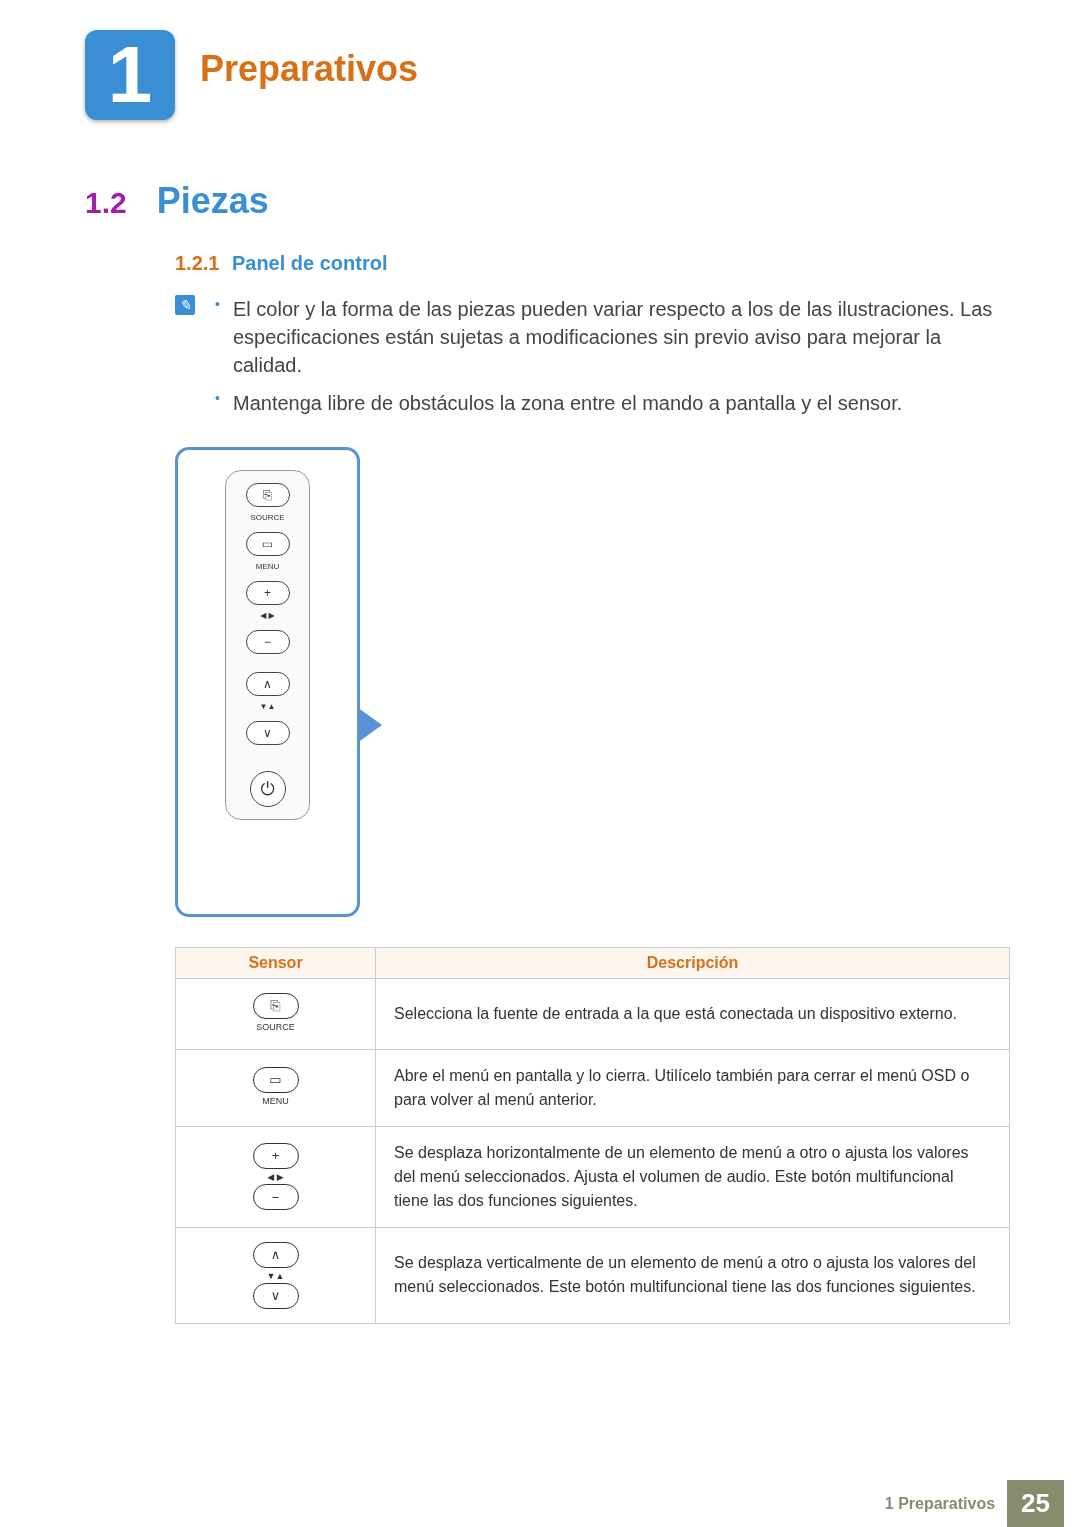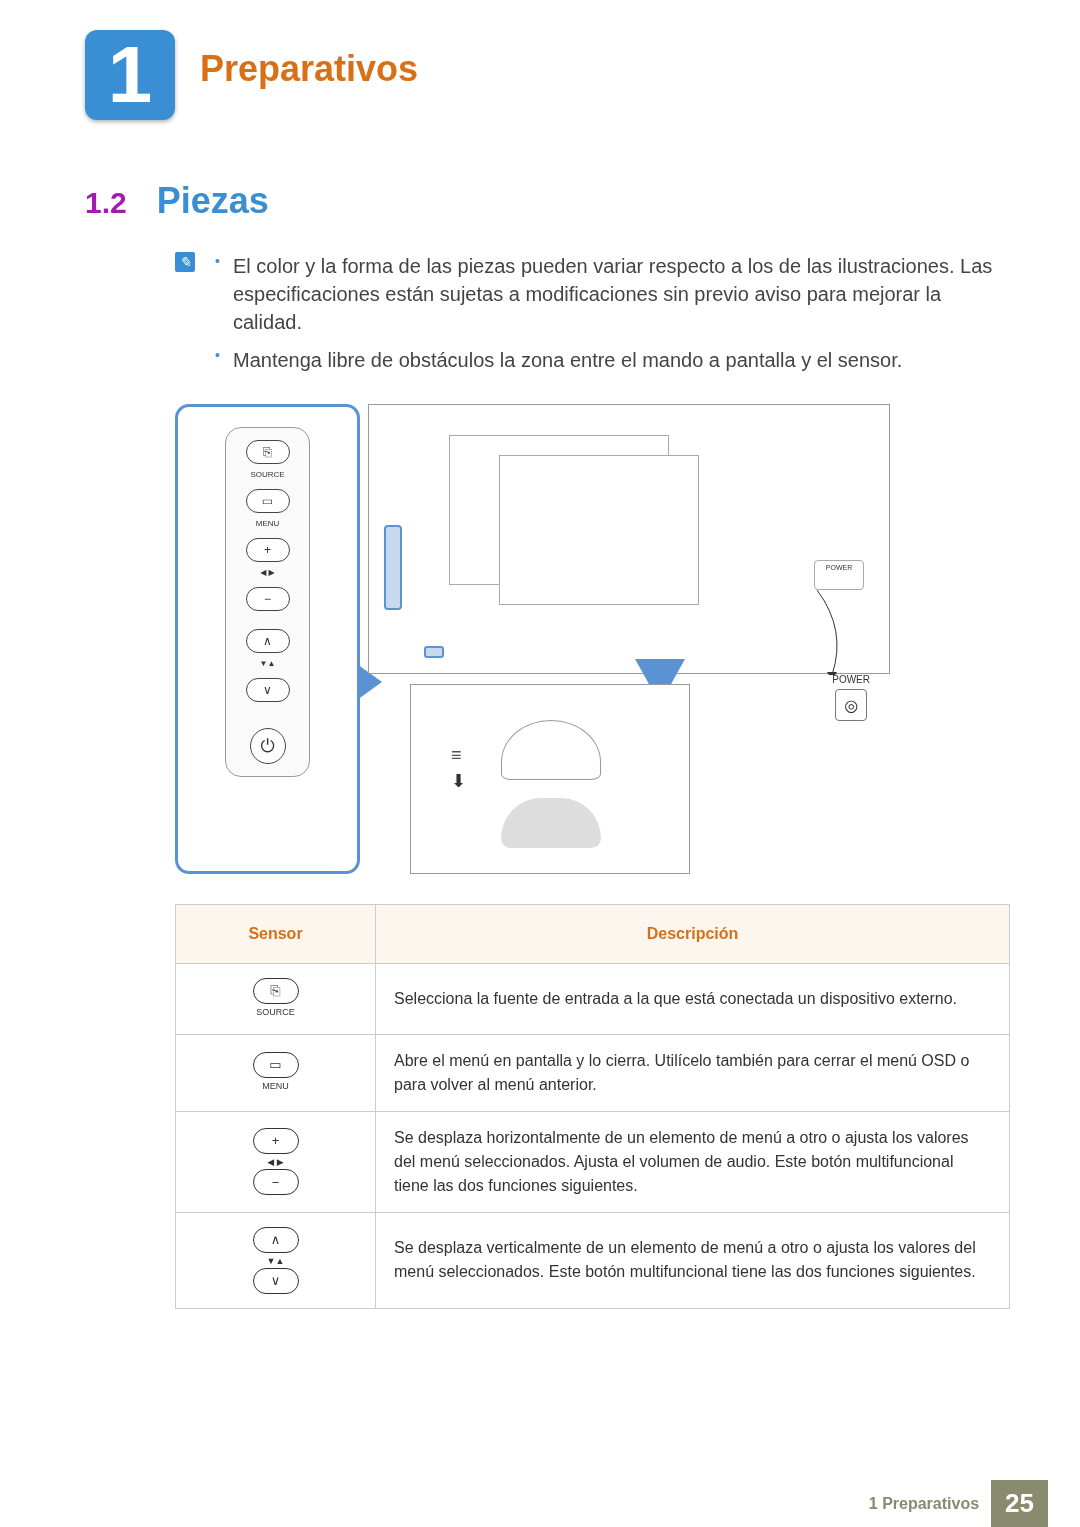--- a/index.html
+++ b/index.html
@@ -89,55 +89,59 @@
     .device-bottom .shape2 { position: absolute; bottom: 25px; left: 90px; width: 100px; height: 50px; background: #ddd; border-radius: 50px 50px 12px 12px; }
     .device-bottom .lines { position: absolute; top: 60px; left: 40px; font-size: 18px; color:#555; }
     .device-bottom .arrowd { position:absolute; top: 85px; left: 40px; font-size: 18px; color:#333;}
     .triangle-callout { position: absolute; left: 182px; top: 260px; width:0;height:0;border-top:18px solid transparent;border-bottom:18px solid transparent;border-left:25px solid #5b92d4; }
     .triangle-down { position:absolute; left: 275px; top: 255px; width:0;height:0;border-left:25px solid transparent;border-right:25px solid transparent;border-top:45px solid #5b92d4;}
     table.controls {
       width: 100%; border-collapse: collapse; margin-left: 90px; width: calc(100% - 90px);
       font-size: 16px; color: #333;
     }
     table.controls th {
-      background: #fdf6ef; border: 1px solid #ccc; padding: 20px 14px;
+      background: #fdf6ef; border: 1px solid #ccc; padding: 6px 14px;
       color: #D87017; font-weight: bold; text-align: center;
     }
     table.controls th:first-child { width: 200px; }
     table.controls td {
       border: 1px solid #ccc; padding: 14px 18px; vertical-align: middle; line-height: 1.5;
     }
     table.controls td:first-child { text-align: center; }
     .ctrl-btn {
       display: inline-flex; align-items: center; justify-content: center;
       width: 46px; height: 26px; border: 1.5px solid #333; border-radius: 13px;
       font-size: 13px; background:#fff;
     }
     .ctrl-label { font-size: 9px; display:block; margin-top: 2px; }
     .footer {
-      position: absolute; bottom: 0; left: 0; right: 16px; text-align: right;
+      position: absolute; bottom: 0; left: 0; right: 0; text-align: right;
       padding: 0 16px 0 0;
       margin-top: 44px;
     }
     .footer-inner { display: inline-flex; align-items: center; }
     .footer-text { color: #888b6e; font-size: 16px; font-weight: bold; padding-right: 12px; }
     .footer-page { background: #888b6e; color: #ffffff; font-size: 26px; font-weight: bold; padding: 8px 14px; }
   </style>
 </head>
 <body>
 
 <div class="chapter-badge">1</div>
 <div class="chapter-title">Preparativos</div>
 
 <div class="content">
   <div class="section-row">
     <div class="section-num">1.2</div>
     <div class="section-title">Piezas</div>
   </div>
 
+  <div class="subsection">
+    <span class="sub-num">1.2.1</span>
+    <span class="sub-title">Panel de control</span>
+  </div>
 
   <div class="note-block">
     <div class="note-icon">✎</div>
     <ul class="bullets">
       <li>El color y la forma de las piezas pueden variar respecto a los de las ilustraciones. Las especificaciones están sujetas a modificaciones sin previo aviso para mejorar la calidad.</li>
       <li>Mantenga libre de obstáculos la zona entre el mando a pantalla y el sensor.</li>
     </ul>
   </div>
 
   <div class="diagram-area" style="position:relative;">
@@ -152,44 +156,20 @@
         <div class="btn-oval">−</div>
         <div style="height:6px"></div>
         <div class="btn-oval">∧</div>
         <div class="btn-label">▼▲</div>
         <div class="btn-oval">∨</div>
         <div style="height:14px"></div>
         <div class="btn-oval" style="width:36px;height:36px;border-radius:50%;font-size:18px;">⏻</div>
       </div>
     </div>
     <div class="triangle-callout"></div>
-    <div class="overview">
-      <div class="device-top">
-        <div class="rect1"></div>
-        <div class="rect2"></div>
-        <div class="panel-mark"></div>
-        <div class="sensor-mark"></div>
-        <div class="power-box">POWER</div>
-        <svg style="position:absolute;top:185px;right:32px;width:60px;height:85px;">
-            <path d="M20 0 Q 50 40 35 85" stroke="#333" fill="none" stroke-width="1"></path>
-            <polygon points="30,82 40,82 35,90" fill="#333"></polygon>
-          </svg>
-      </div>
-      <div class="triangle-down"></div>
-      <div class="callout-power">
-        <div class="lbl">POWER</div>
-        <div class="jack">◎</div>
-      </div>
-      <div class="device-bottom">
-        <div class="lines">≡</div>
-        <div class="arrowd">⬇</div>
-        <div class="shape1"></div>
-        <div class="shape2"></div>
-      </div>
-    </div>
   </div>
 
   <table class="controls">
     <thead>
       <tr>
         <th>Sensor</th>
         <th>Descripción</th>
       </tr>
     </thead>
     <tbody>

